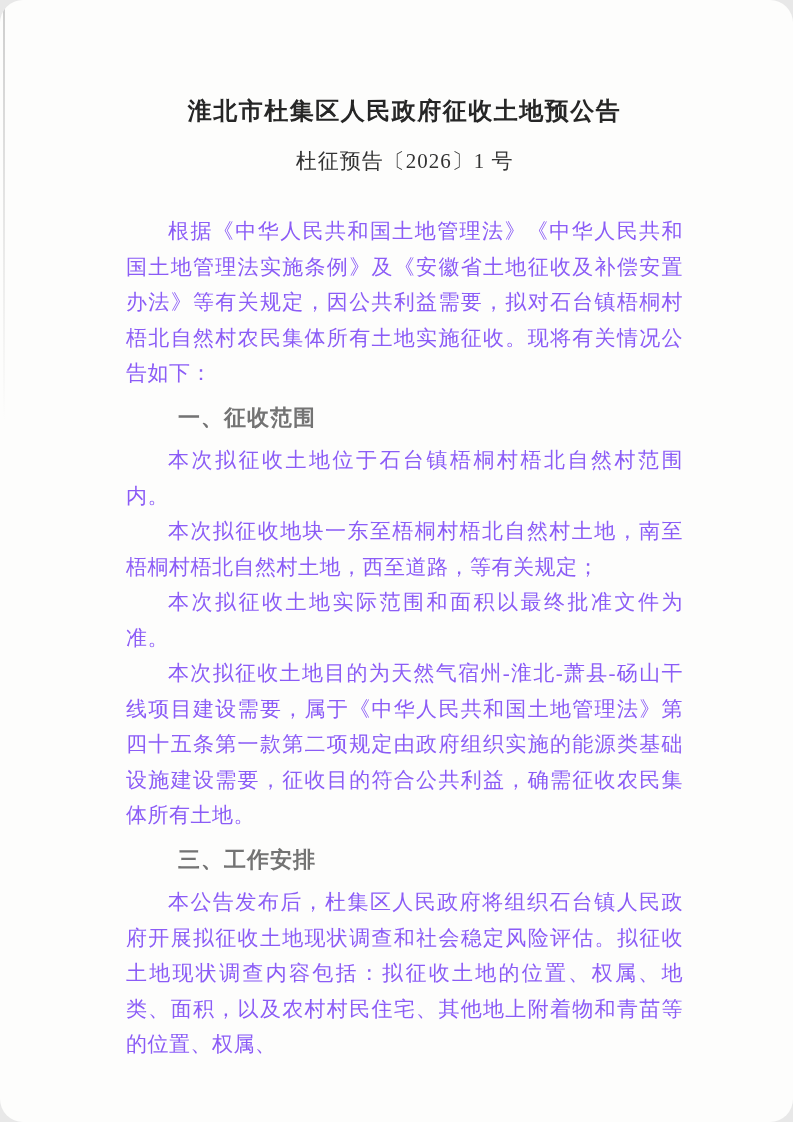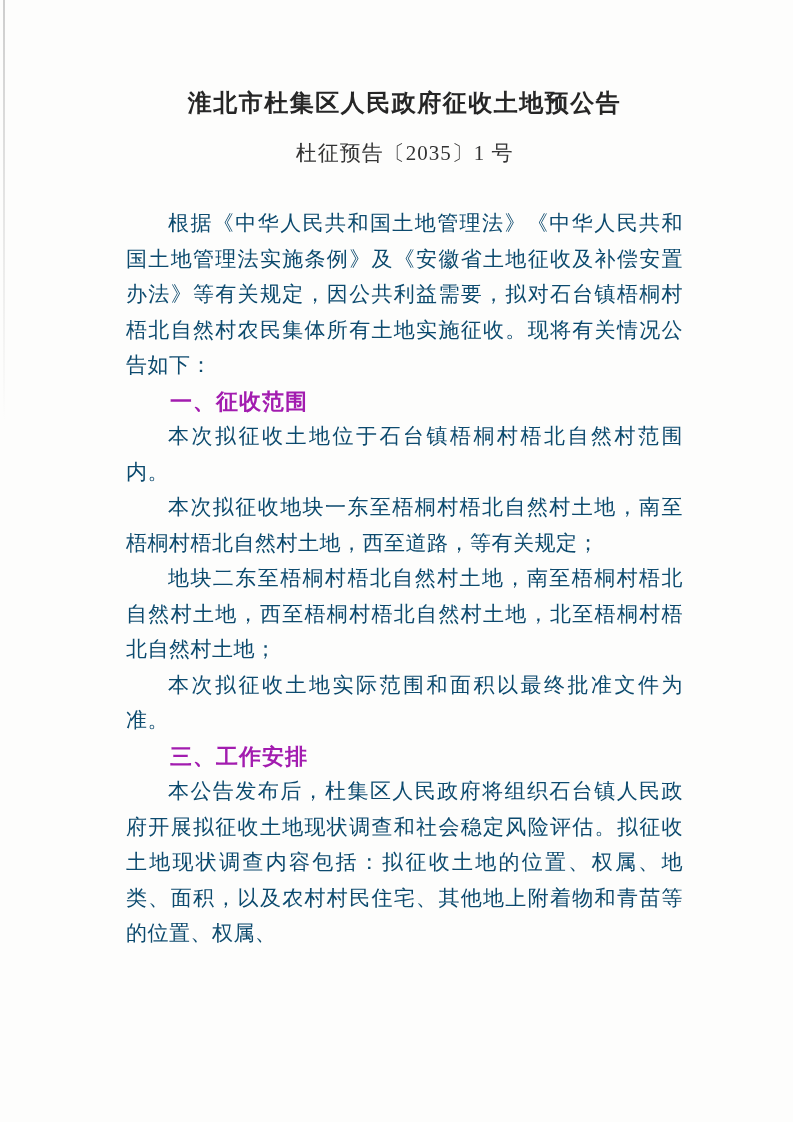--- a/index.html
+++ b/index.html
@@ -8,22 +8,23 @@
     background: #e8e8e8;
   }
   .page {
     position: relative;
     width: 793px;
     height: 1122px;
     margin: 0 auto;
     background: #fdfdfc;
     overflow: hidden;
     box-sizing: border-box;
-    padding: 0 110px 0 126px;
+    padding: 8px 110px 0 126px;
     color: #383838;
+    border-radius: 23px;
   }
   
   .scan-edge {
     position: absolute;
     left: 3px;
     top: 0;
     width: 2px;
     height: 420px;
     background: linear-gradient(to bottom, #b9b9b9, rgba(205,205,205,0));
     opacity: 0.7;
@@ -51,60 +52,60 @@
     margin-top: 38px;
     font-family: "Liberation Serif", "DejaVu Serif", serif;
     font-size: 21px;
     line-height: 35.5px;
     letter-spacing: 0.5px;
   }
   .para {
     margin: 0;
     text-indent: 2em;
     text-align: justify;
-    color: #0c4a6e;
+    color: #8b5cf6;
   }
   .section-heading {
-    margin: 0;
+    margin: 8px;
     text-indent: 2em;
     font-family: "Liberation Sans", "DejaVu Sans", sans-serif;
     font-weight: bold;
     font-size: 22px;
     line-height: 35.5px;
     letter-spacing: 1px;
-    color: #a21caf;
+    color: #737373;
   }
   .gap-before {
     margin-top: 0;
   }
 </style>
 </head>
 <body>
 
 <div class="page">
   <div class="scan-edge"></div>
 
   <h1 class="doc-title">淮北市杜集区人民政府征收土地预公告</h1>
 
-  <div class="doc-number">杜征预告〔2035〕1 号</div>
+  <div class="doc-number">杜征预告〔2026〕1 号</div>
 
   <div class="doc-body">
 
     <p class="para">根据《中华人民共和国土地管理法》《中华人民共和国土地管理法实施条例》及《安徽省土地征收及补偿安置办法》等有关规定，因公共利益需要，拟对石台镇梧桐村梧北自然村农民集体所有土地实施征收。现将有关情况公告如下：</p>
 
     <h2 class="section-heading">一、征收范围</h2>
 
     <p class="para">本次拟征收土地位于石台镇梧桐村梧北自然村范围内。</p>
 
     <p class="para">本次拟征收地块一东至梧桐村梧北自然村土地，南至梧桐村梧北自然村土地，西至道路，等有关规定；</p>
 
-    <p class="para">地块二东至梧桐村梧北自然村土地，南至梧桐村梧北自然村土地，西至梧桐村梧北自然村土地，北至梧桐村梧北自然村土地；</p>
 
     <p class="para gap-before">本次拟征收土地实际范围和面积以最终批准文件为准。</p>
 
 
+    <p class="para">本次拟征收土地目的为天然气宿州-淮北-萧县-砀山干线项目建设需要，属于《中华人民共和国土地管理法》第四十五条第一款第二项规定由政府组织实施的能源类基础设施建设需要，征收目的符合公共利益，确需征收农民集体所有土地。</p>
 
     <h2 class="section-heading">三、工作安排</h2>
 
     <p class="para">本公告发布后，杜集区人民政府将组织石台镇人民政府开展拟征收土地现状调查和社会稳定风险评估。拟征收土地现状调查内容包括：拟征收土地的位置、权属、地类、面积，以及农村村民住宅、其他地上附着物和青苗等的位置、权属、</p>
 
   </div>
 </div>
 
 </body></html>

